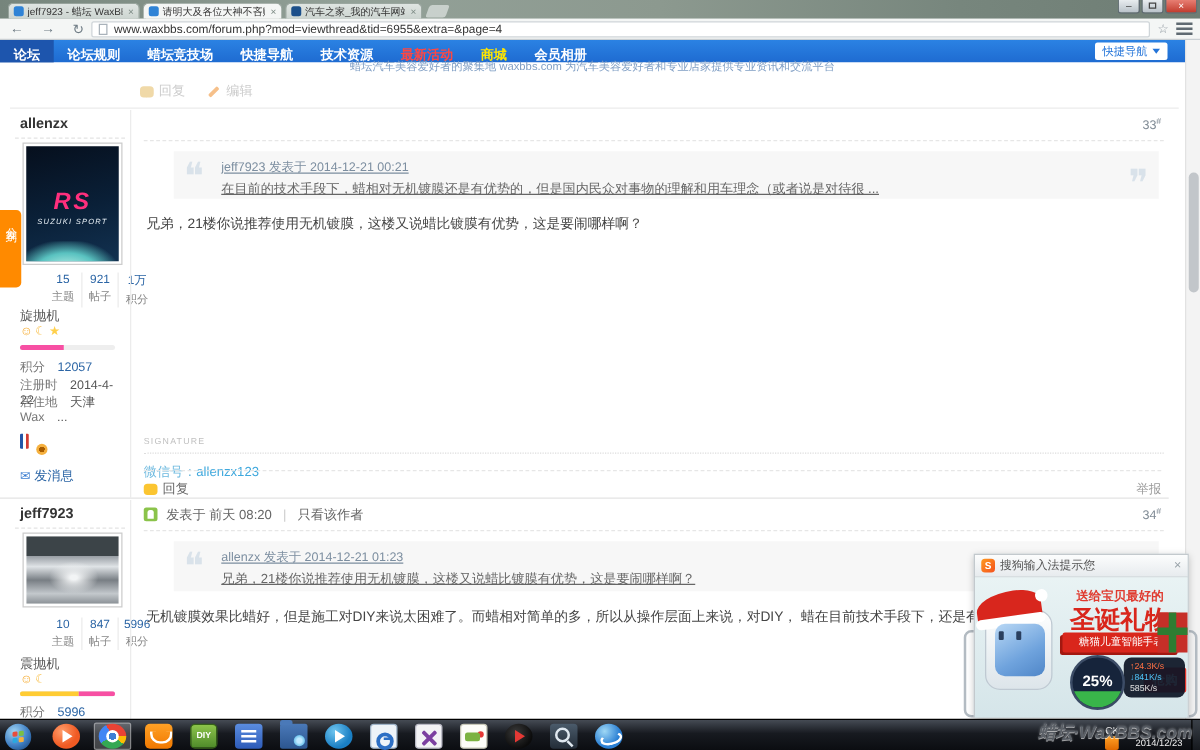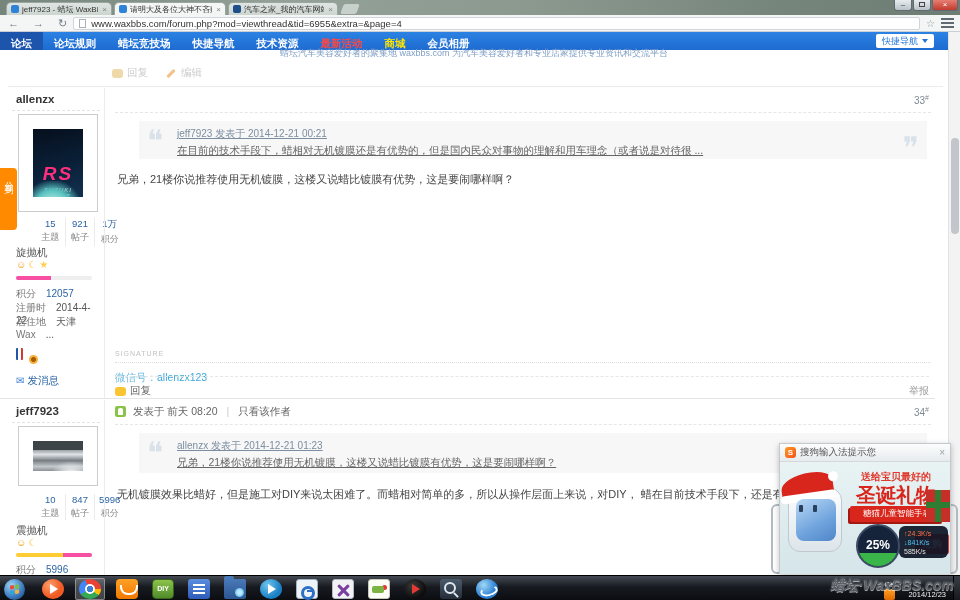--- a/index.html
+++ b/index.html
@@ -60,21 +60,21 @@
   .bubble:after { content:""; position:absolute; left:2px; bottom:-3px; border:3px solid transparent; border-top-color:inherit;
     border-top:3px solid #f0d9a8; }
   .bubble.lit:after { border-top-color:#fbc531; }
   .pencil { width:10px; height:3px; background:#f6c08a; transform:rotate(-45deg); margin:0 5px 0 18px; border-radius:1px; }
   #rule-top { position:absolute; top:36px; left:8px; width:935px; border-top:1px solid #ececec; }
 
   .post { position:absolute; left:8px; width:935px; }
   .sidebar { position:absolute; left:0; top:0; width:95px; height:100%; }
   .uname { position:absolute; top:5px; left:8px; font-size:11.5px; font-weight:bold; color:#333; }
   .uname-line { position:absolute; top:22px; left:4px; width:88px; border-top:1px dashed #e3e3e3; }
-  .avatar { position:absolute; left:10px; border:1px solid #ccc; background:#fff; padding:14px; }
+  .avatar { position:absolute; left:10px; border:1px solid #ccc; background:#fff; padding:2px; }
   .av-inner { width:100%; height:100%; position:relative; overflow:hidden; }
   .stats { position:absolute; left:4px; width:88px; display:flex; text-align:center;margin-left:24px; }
   .stats div { flex:1; border-right:1px solid #ececec; }
   .stats div:last-child { border-right:none; }
   .stats b { display:block; font-size:9.5px; color:#2b65a5; font-weight:normal; }
   .stats span { display:block; font-size:9px; color:#888; margin-top:2px; }
   .rank { position:absolute; left:8px; font-size:10.5px; color:#555; }
   .emot { position:absolute; left:8px; font-size:10px; letter-spacing:2px; }
   .emot .a { color:#f5a623; } .emot .b { color:#f7b733; } .emot .c { color:#ffd04c; }
   .pbar { position:absolute; left:8px; width:76px; height:4px; background:#eee; border-radius:2px; overflow:hidden; }

